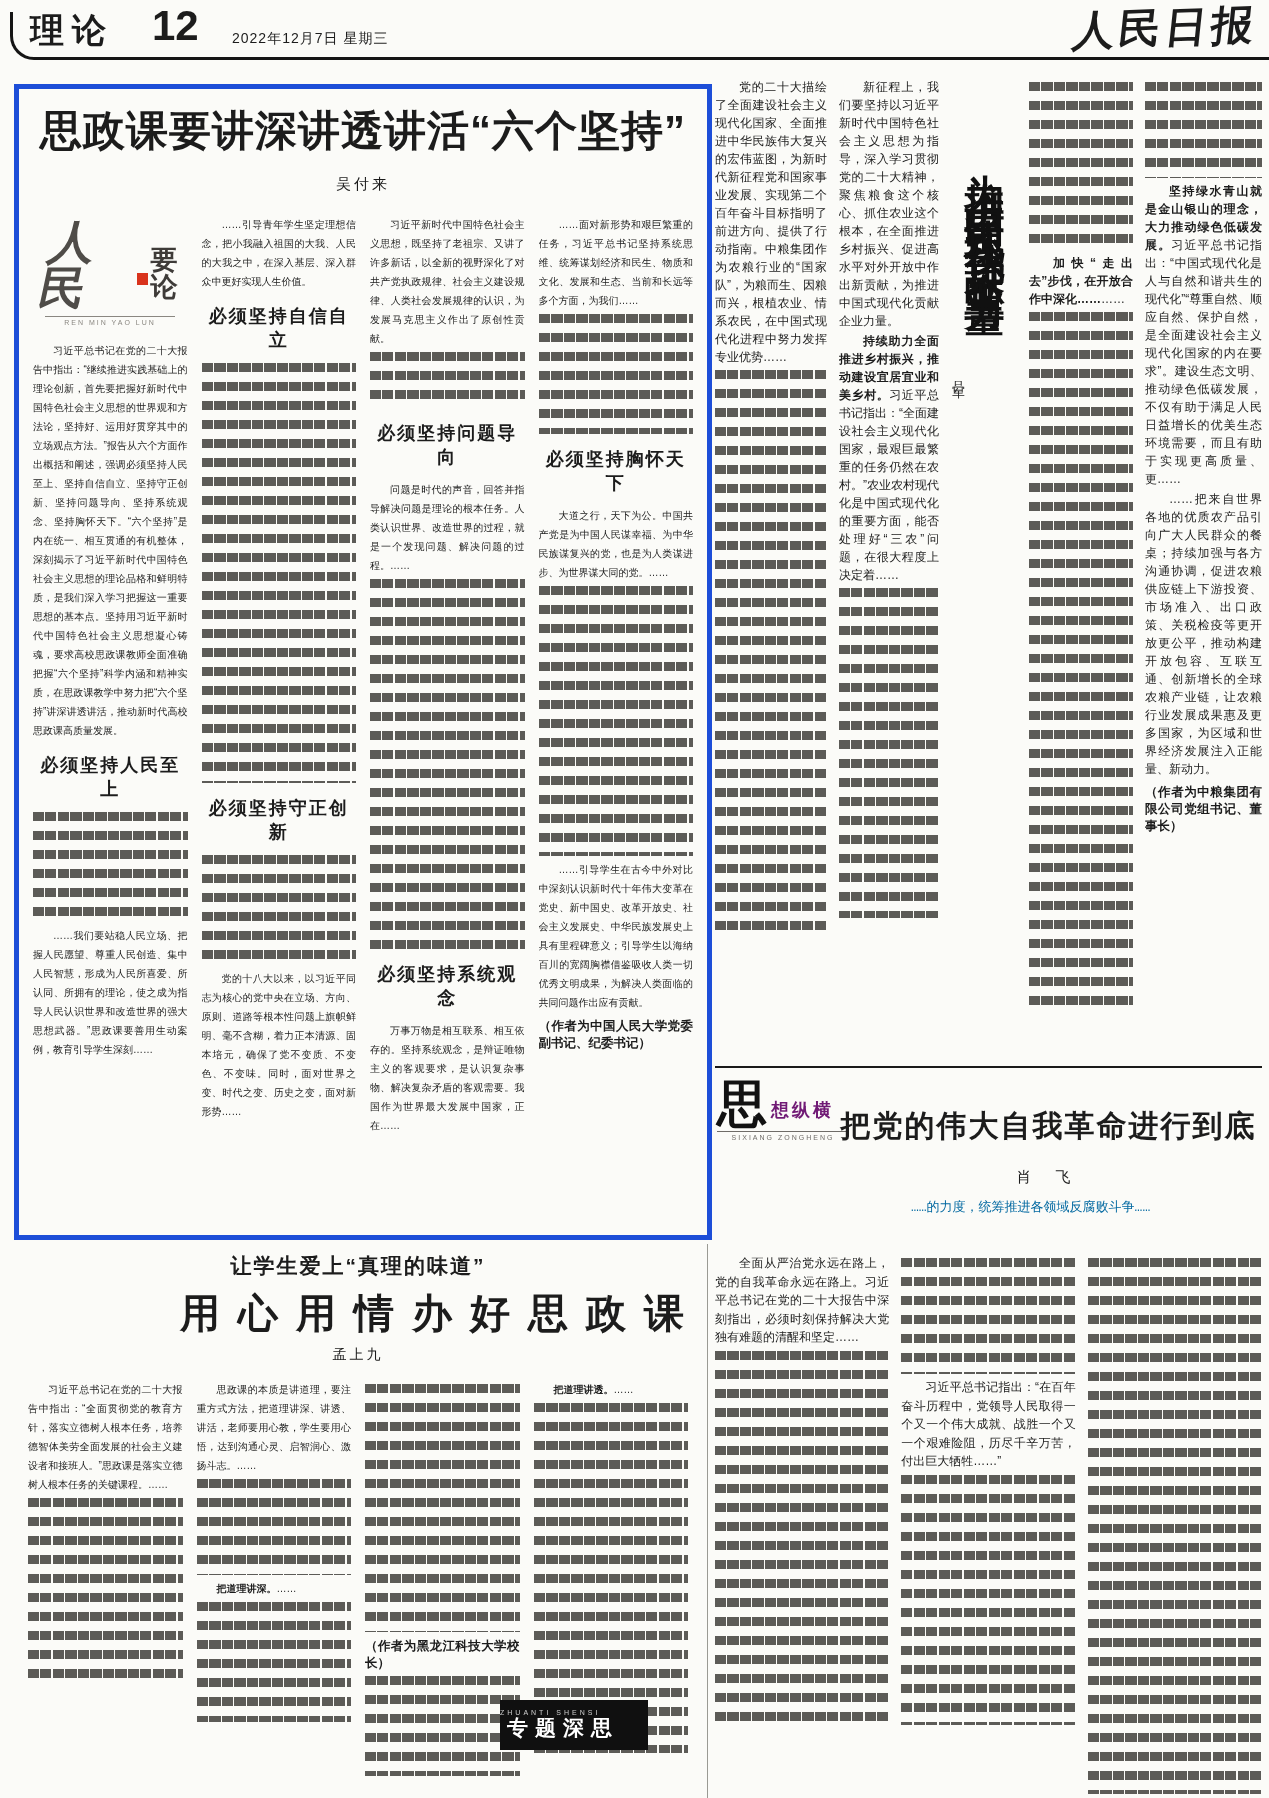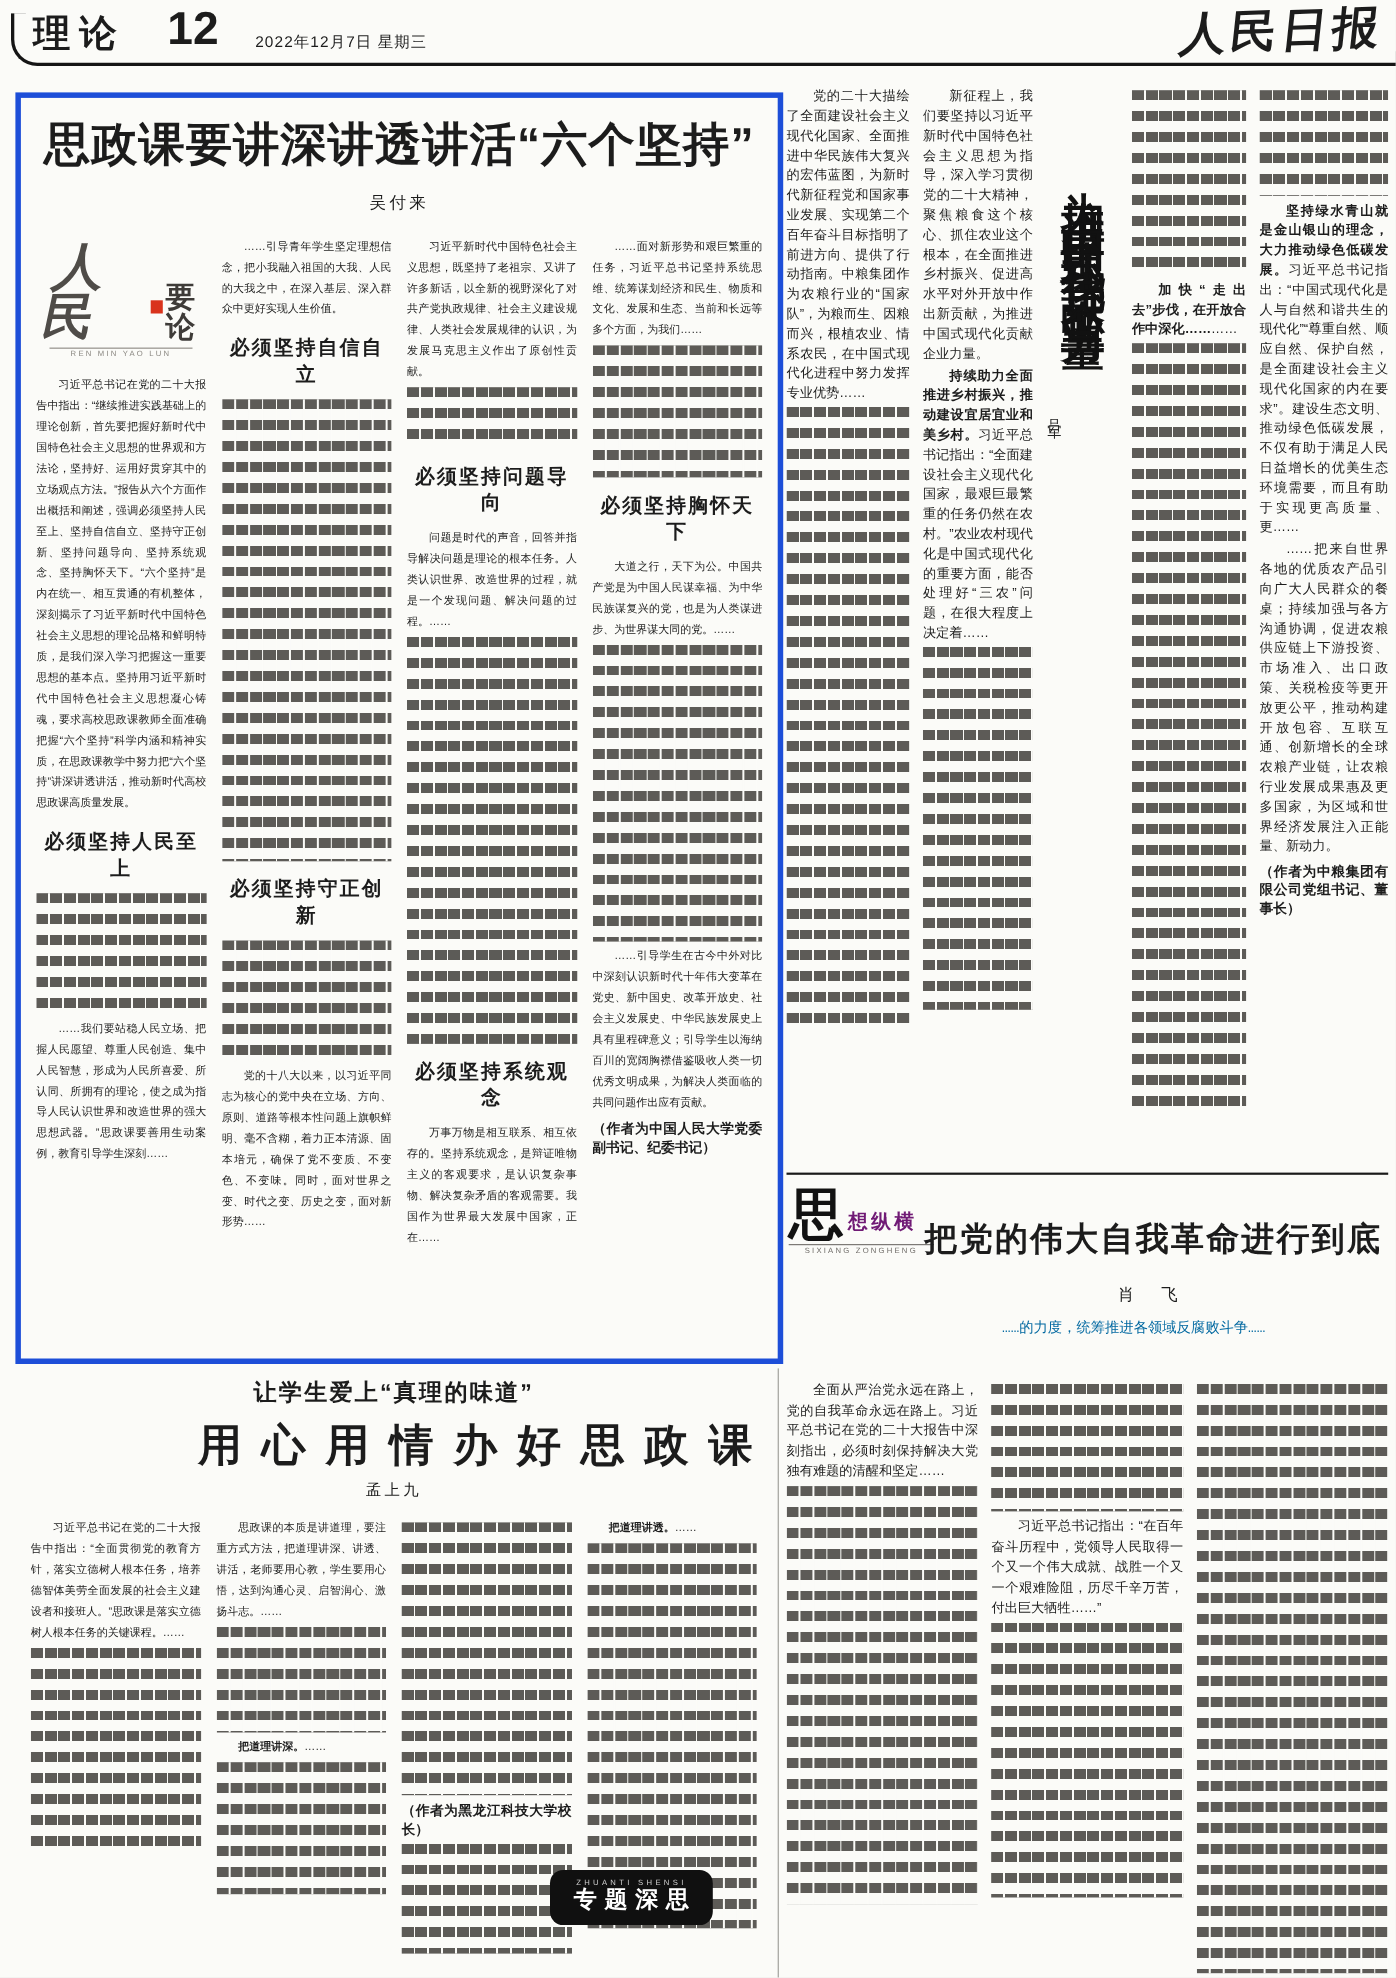--- a/index.html
+++ b/index.html
@@ -31,21 +31,21 @@
   .redbox{left:14px;top:84px;width:688px;height:1146px;border:5px solid #1d4ed8;}
   .main-headline{position:absolute;left:0;right:0;top:14px;text-align:center;
                  font-size:42px;font-weight:900;letter-spacing:1px;}
   .main-author{position:absolute;left:0;right:0;top:86px;text-align:center;font-size:15px;letter-spacing:3px;}
   .red-cols{position:absolute;left:14px;right:14px;top:126px;bottom:10px;display:flex;gap:14px;}
   .red-cols .col:first-child{padding-top:126px;}
   .rm-logo{position:absolute;left:26px;top:130px;width:158px;height:116px;}
   .rm-top{display:flex;align-items:flex-end;gap:2px;}
   .rm-big{font-size:46px;font-weight:900;color:#4f4c48;transform:skewX(-12deg);line-height:1;}
   .rm-seal{width:12px;height:12px;background:#d9331c;margin-bottom:26px;}
-  .rm-small{font-size:27px;font-weight:900;color:#3e3b38;line-height:1;margin-bottom:0;}
+  .rm-small{font-size:27px;font-weight:900;color:#3e3b38;line-height:1;margin-bottom:10px;}
   .rm-py{font-size:7px;letter-spacing:2px;color:#8a8781;border-top:1px solid #8a8781;
          margin-top:5px;padding-top:2px;width:130px;text-align:center;}
 
   
   .r-cols{left:715px;top:78px;width:547px;height:984px;display:flex;gap:12px;font-size:12px;}
   .r-cols .para{font-size:12px;line-height:18px;}
   .r-cols .col:nth-child(1){flex:0 0 112px;}
   .r-cols .col:nth-child(2){flex:0 0 100px;}
   .r-cols .tcol{flex:0 0 66px;position:relative;overflow:visible;}
   .r-cols .col:nth-child(4){flex:0 0 104px;}
@@ -79,22 +79,22 @@
   
   .bottom{left:14px;top:1240px;width:688px;height:558px;overflow:hidden;}
   .kicker{position:absolute;left:0;right:0;top:12px;text-align:center;
           font-size:21px;font-weight:900;letter-spacing:2px;}
   .bot-headline{position:absolute;left:0;right:0;top:46px;text-align:right;
                 font-size:40px;font-weight:900;letter-spacing:18px;text-indent:18px;}
   .bot-author{position:absolute;left:0;right:0;top:106px;text-align:center;
               font-size:14px;letter-spacing:3px;}
   .bot-cols{position:absolute;left:14px;right:14px;top:140px;bottom:4px;display:flex;gap:14px;}
 
-  .topic-badge{left:500px;top:1700px;width:148px;height:50px;background:#101010;border-radius:12px;
-               display:flex;flex-direction:column;align-items:center;justify-content:center;color:#fff;}
+  .topic-badge{left:500px;top:1700px;width:148px;height:50px;background:#101010;border-radius:0;
+               display:flex;flex-direction:column;justify-content:center;color:#fff;}
   .badge-py{font-size:7px;letter-spacing:3px;color:#cfcfcf;}
   .badge-label{font-size:21px;font-weight:900;letter-spacing:7px;text-indent:7px;line-height:1.15;}
 </style>
 </head>
 <body>
 
 <div class="page">
 
   <div class="abs hdr-rule"></div>
   <div class="abs hdr-section">理论</div>

